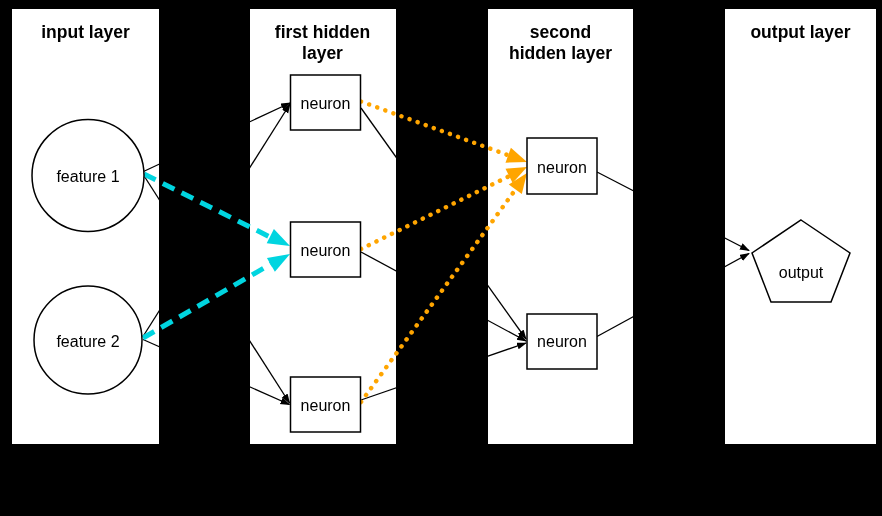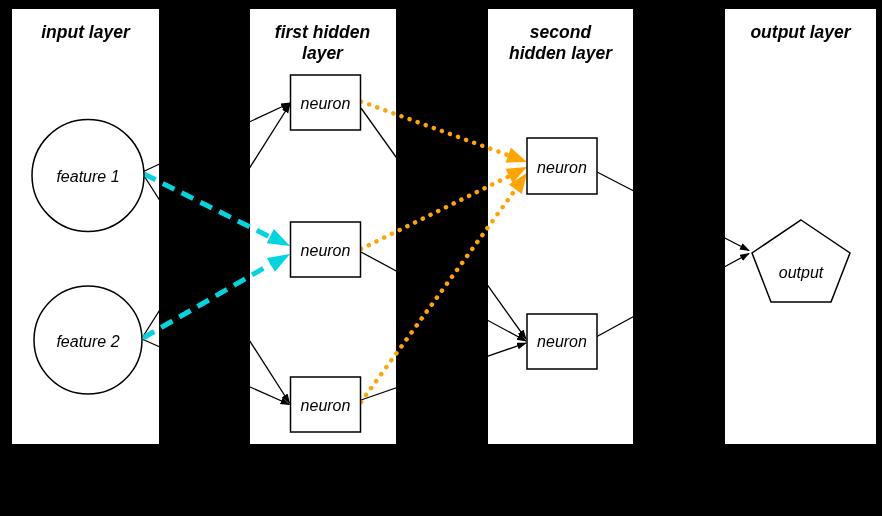--- a/index.html
+++ b/index.html
@@ -6,21 +6,20 @@
     margin: 0;
     padding: 0;
     background: #000000;
   }
   .stage {
     position: relative;
     width: 882px;
     height: 444px;
     background: #000000;
     overflow: hidden;
-    font-style: italic;
   }
   svg { display: block; }
   text {
     font-family: "Liberation Sans", sans-serif;
     fill: #000000;
   }
   .layer-title {
     font-size: 17.5px;
     font-weight: bold;
   }

